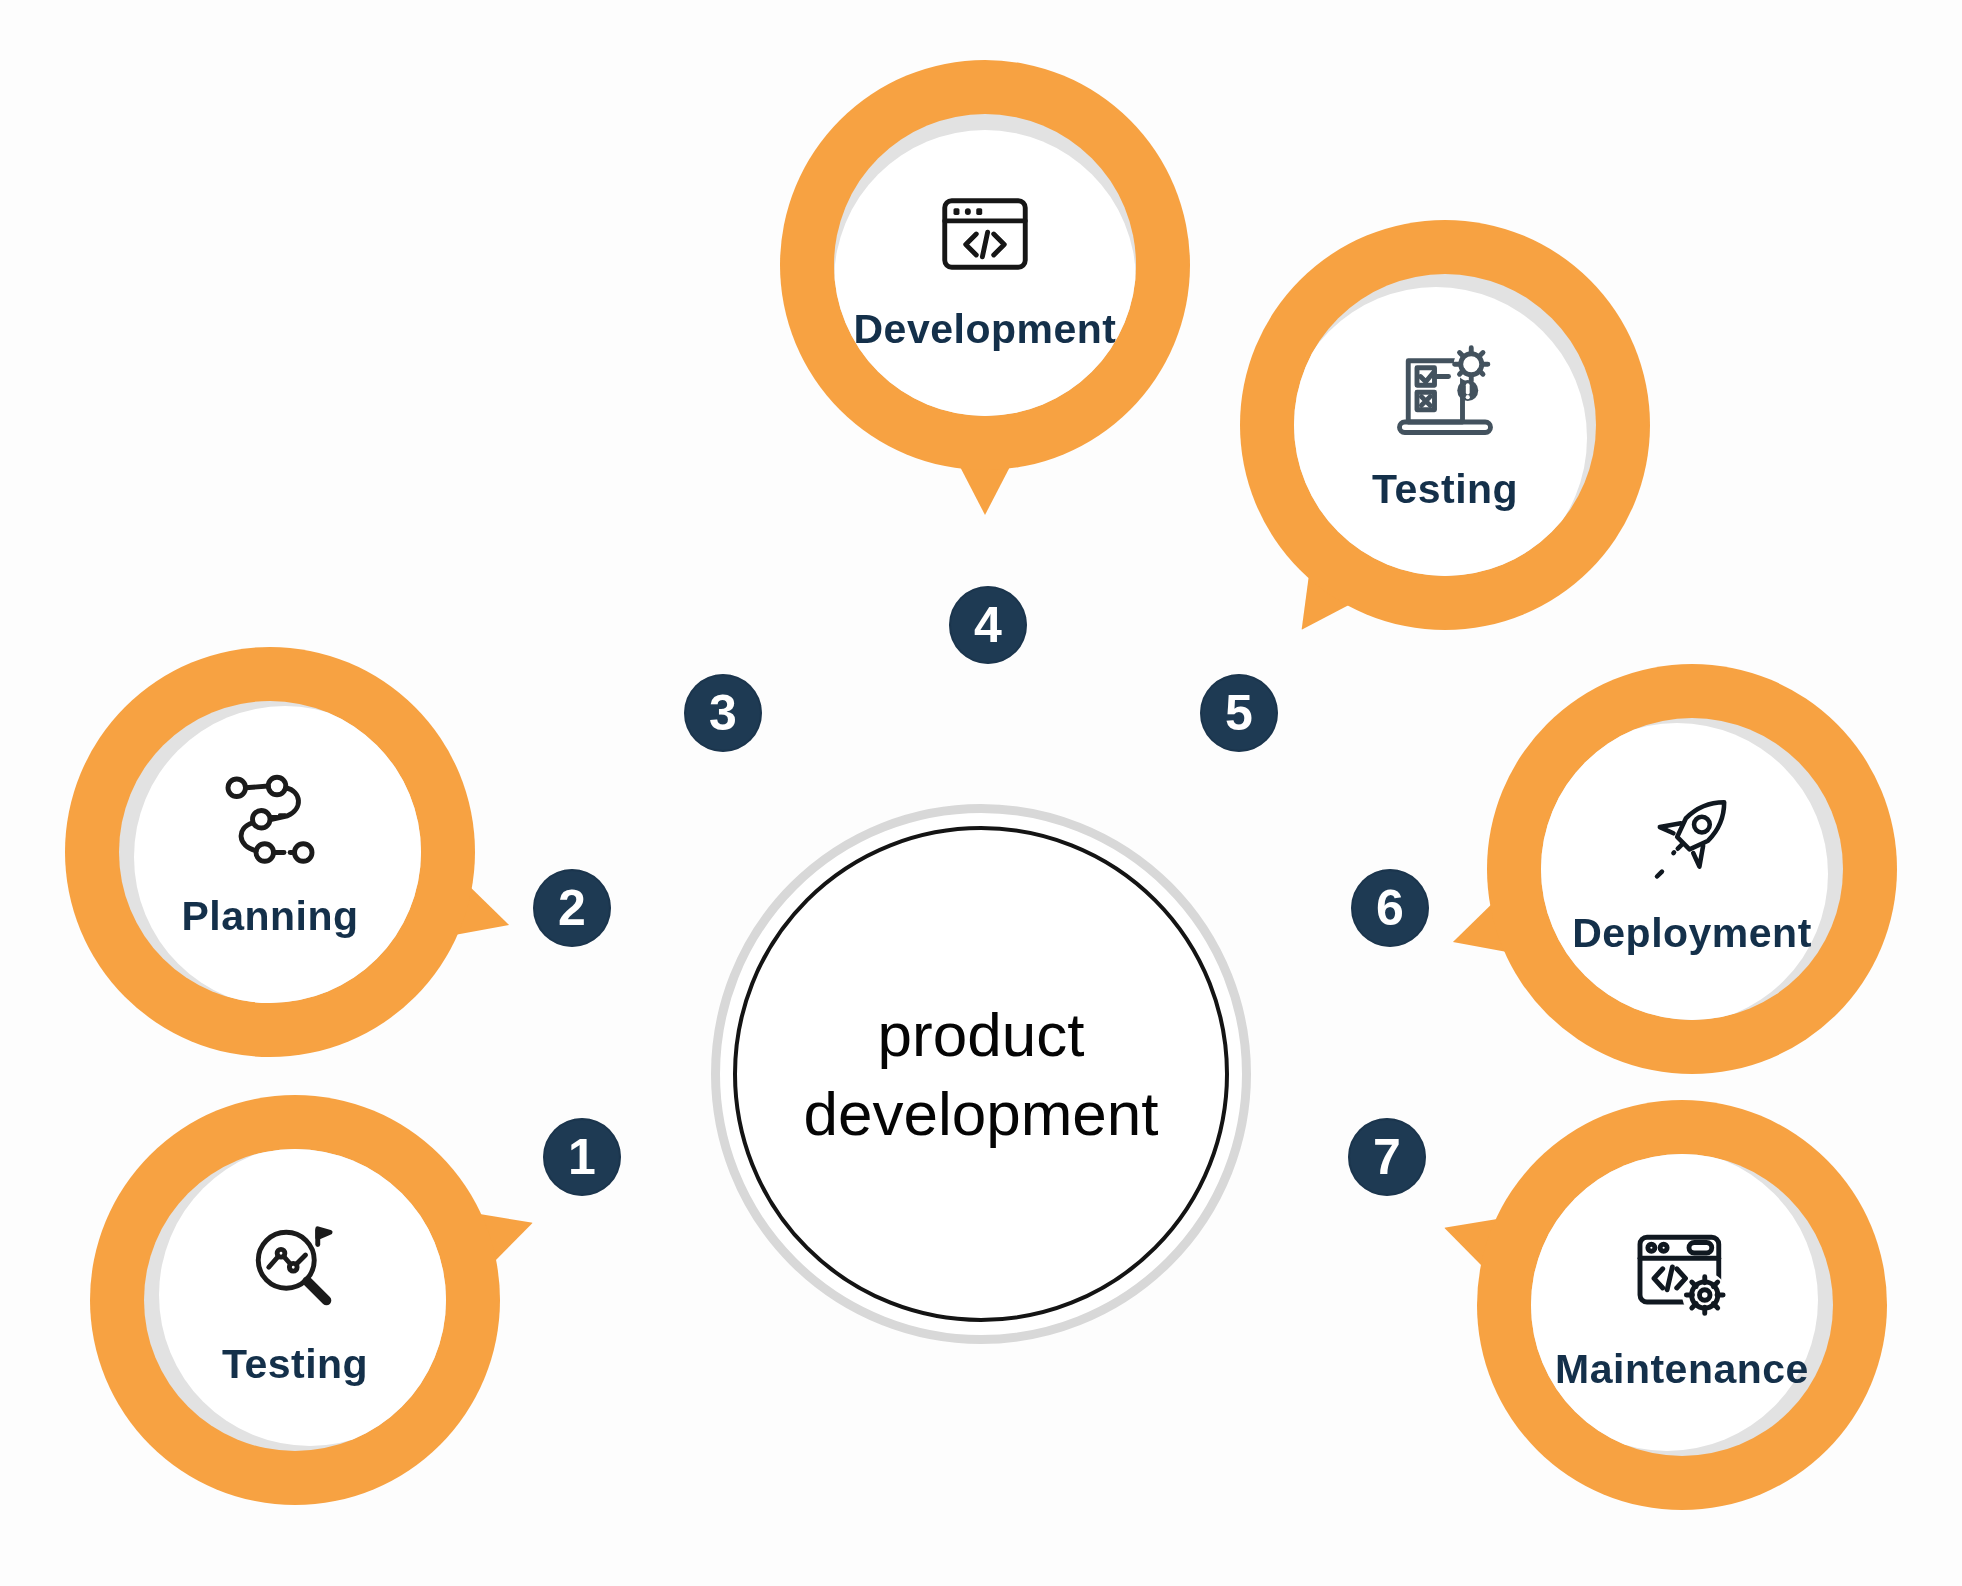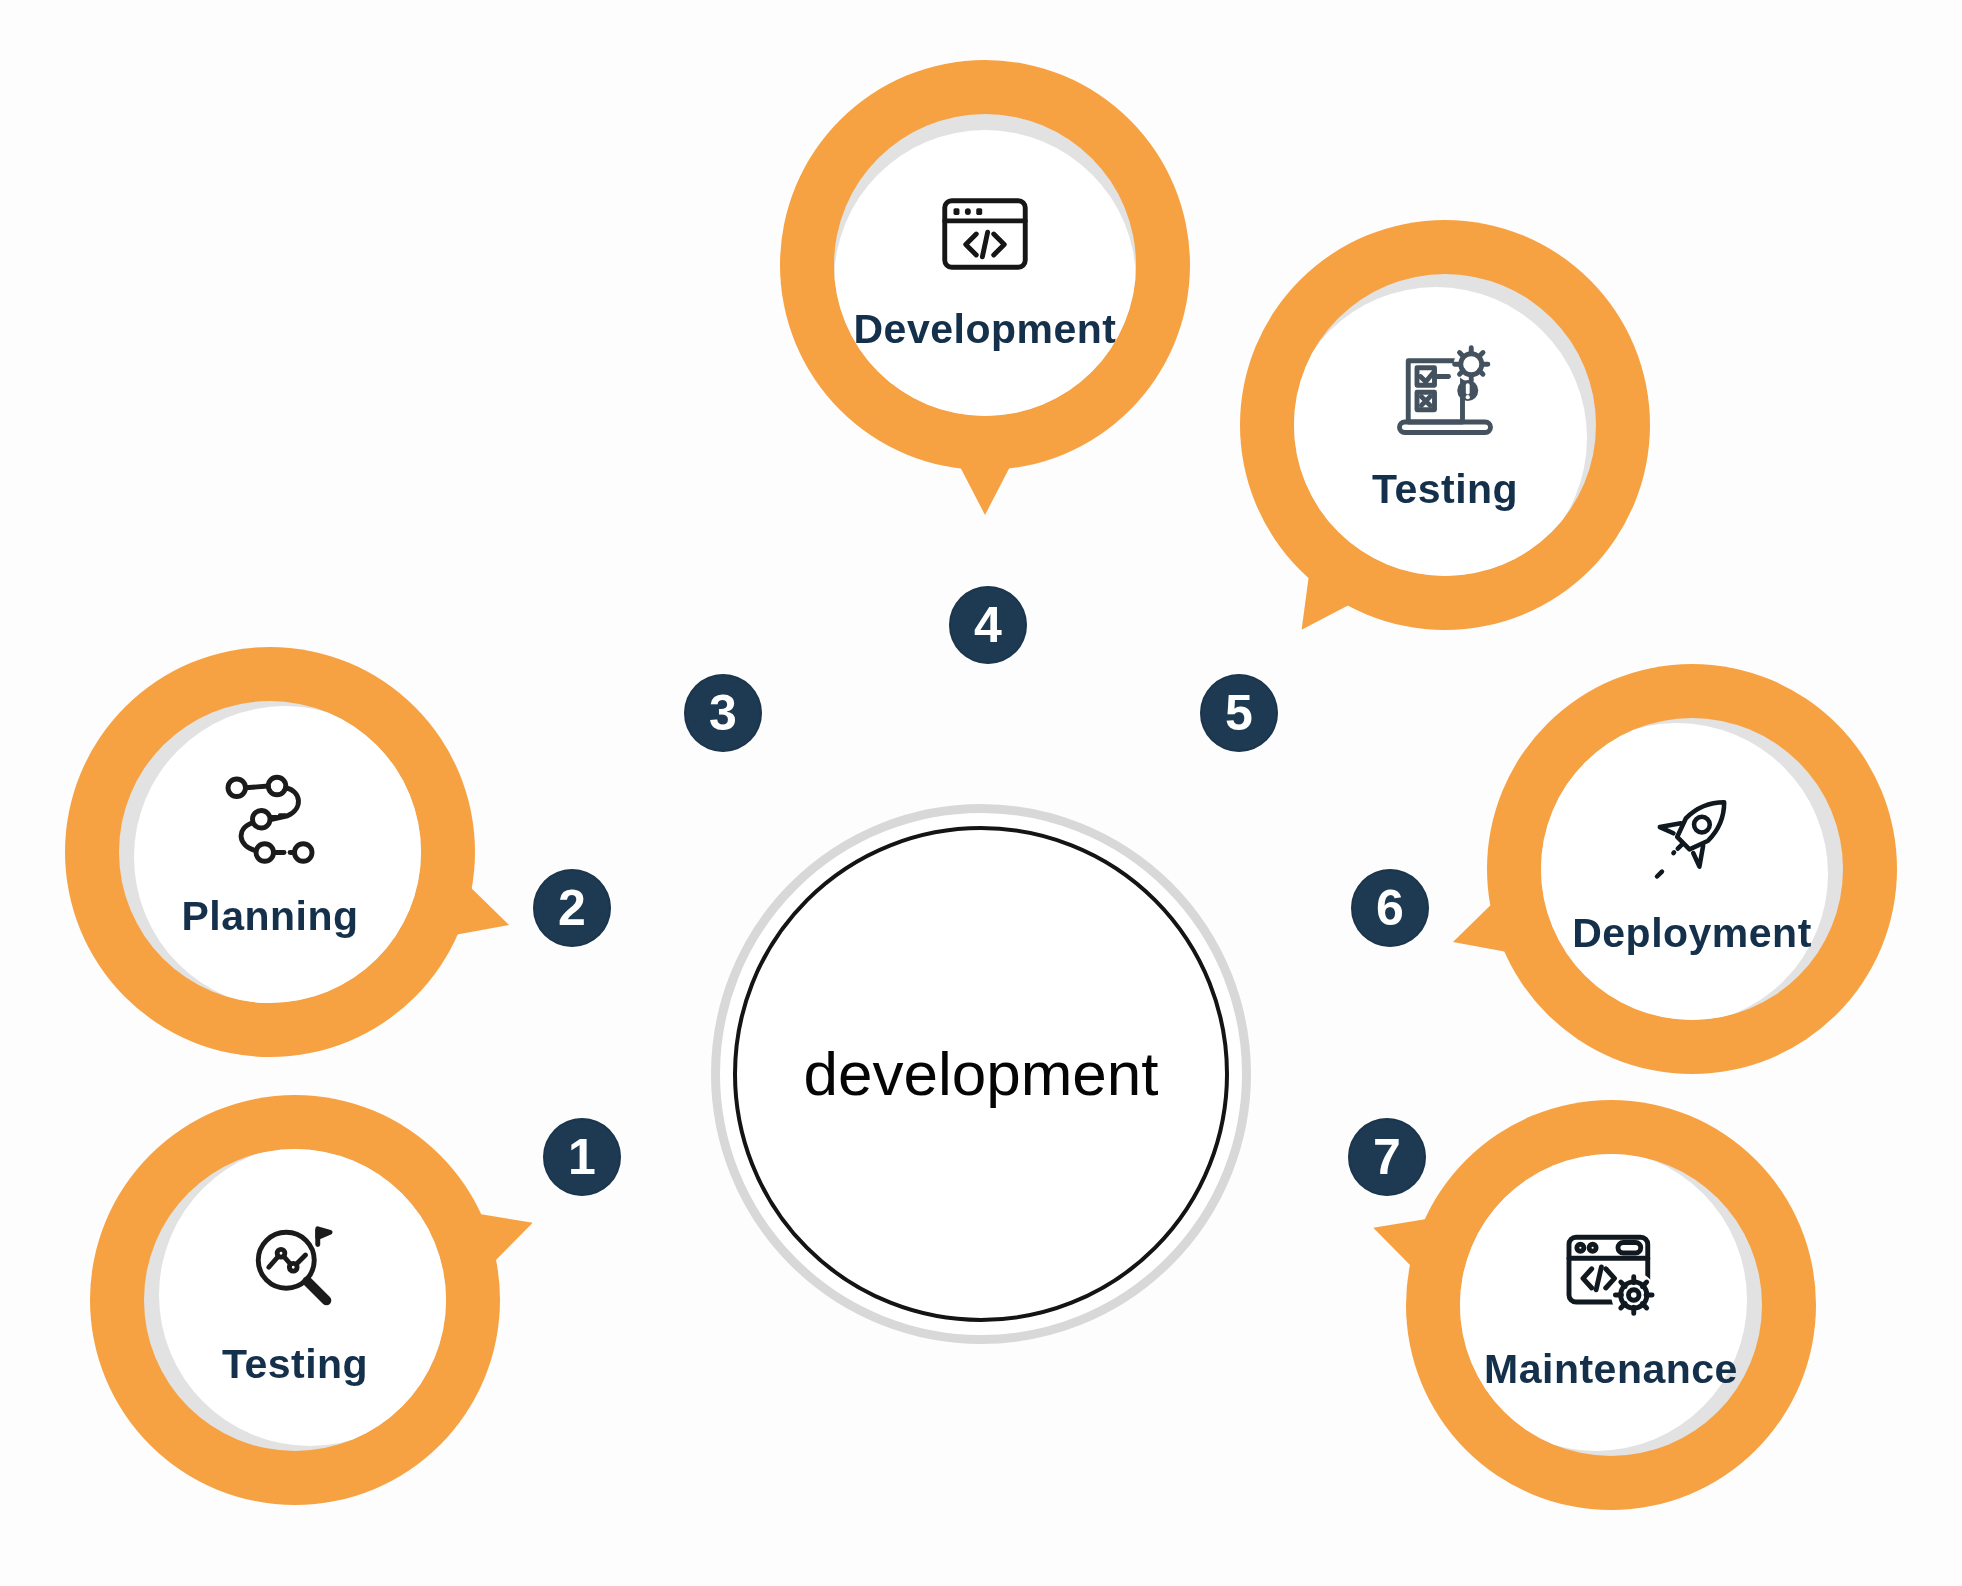--- a/index.html
+++ b/index.html
@@ -38,20 +38,21 @@
     align-items:center;justify-content:center;font-size:62px;line-height:1.28;
     color:#050505;}
 </style>
 </head>
 <body>
 
 <div class="canvas">
 
   <div class="center">
     <div class="titles">
+      <span>product</span>
       <span>development</span>
     </div>
   </div>
 
   <div class="bubble" style="left:90px;top:1095px;--angle:-18deg;--tx:15px;--ty:-5px;">
     <div class="tailwrap">
         <div class="tail"></div>
       </div>
     <div class="ring"></div>
     <div class="hole">
@@ -165,21 +166,21 @@
             <path d="M41 30 l7 10 -8 -3"></path>
             <path d="M32 38 v7" stroke-dasharray="3.5 3"></path>
           </g>
           <path d="M12 54 l5 -5" stroke-dasharray="4 3.5"></path>
         </svg>
         <div class="label">Deployment</div>
       </div>
     </div>
   </div>
 
-  <div class="bubble" style="left:1406px;top:1100px;text-decoration:underline;--angle:198deg;--tx:-15px;--ty:-5px;">
+  <div class="bubble" style="left:1477px;top:1100px;text-decoration:underline;--angle:198deg;--tx:-15px;--ty:-5px;">
     <div class="tailwrap">
         <div class="tail"></div>
       </div>
     <div class="ring"></div>
     <div class="hole">
       <div class="white"></div>
       <div class="content">
         <svg class="icon" viewBox="0 0 64 64" fill="none" stroke="#101820" stroke-width="2.8" stroke-linecap="round" stroke-linejoin="round">
           <rect x="8" y="11" width="45" height="37" rx="4"></rect>
           <line x1="8" y1="23" x2="53" y2="23"></line>

